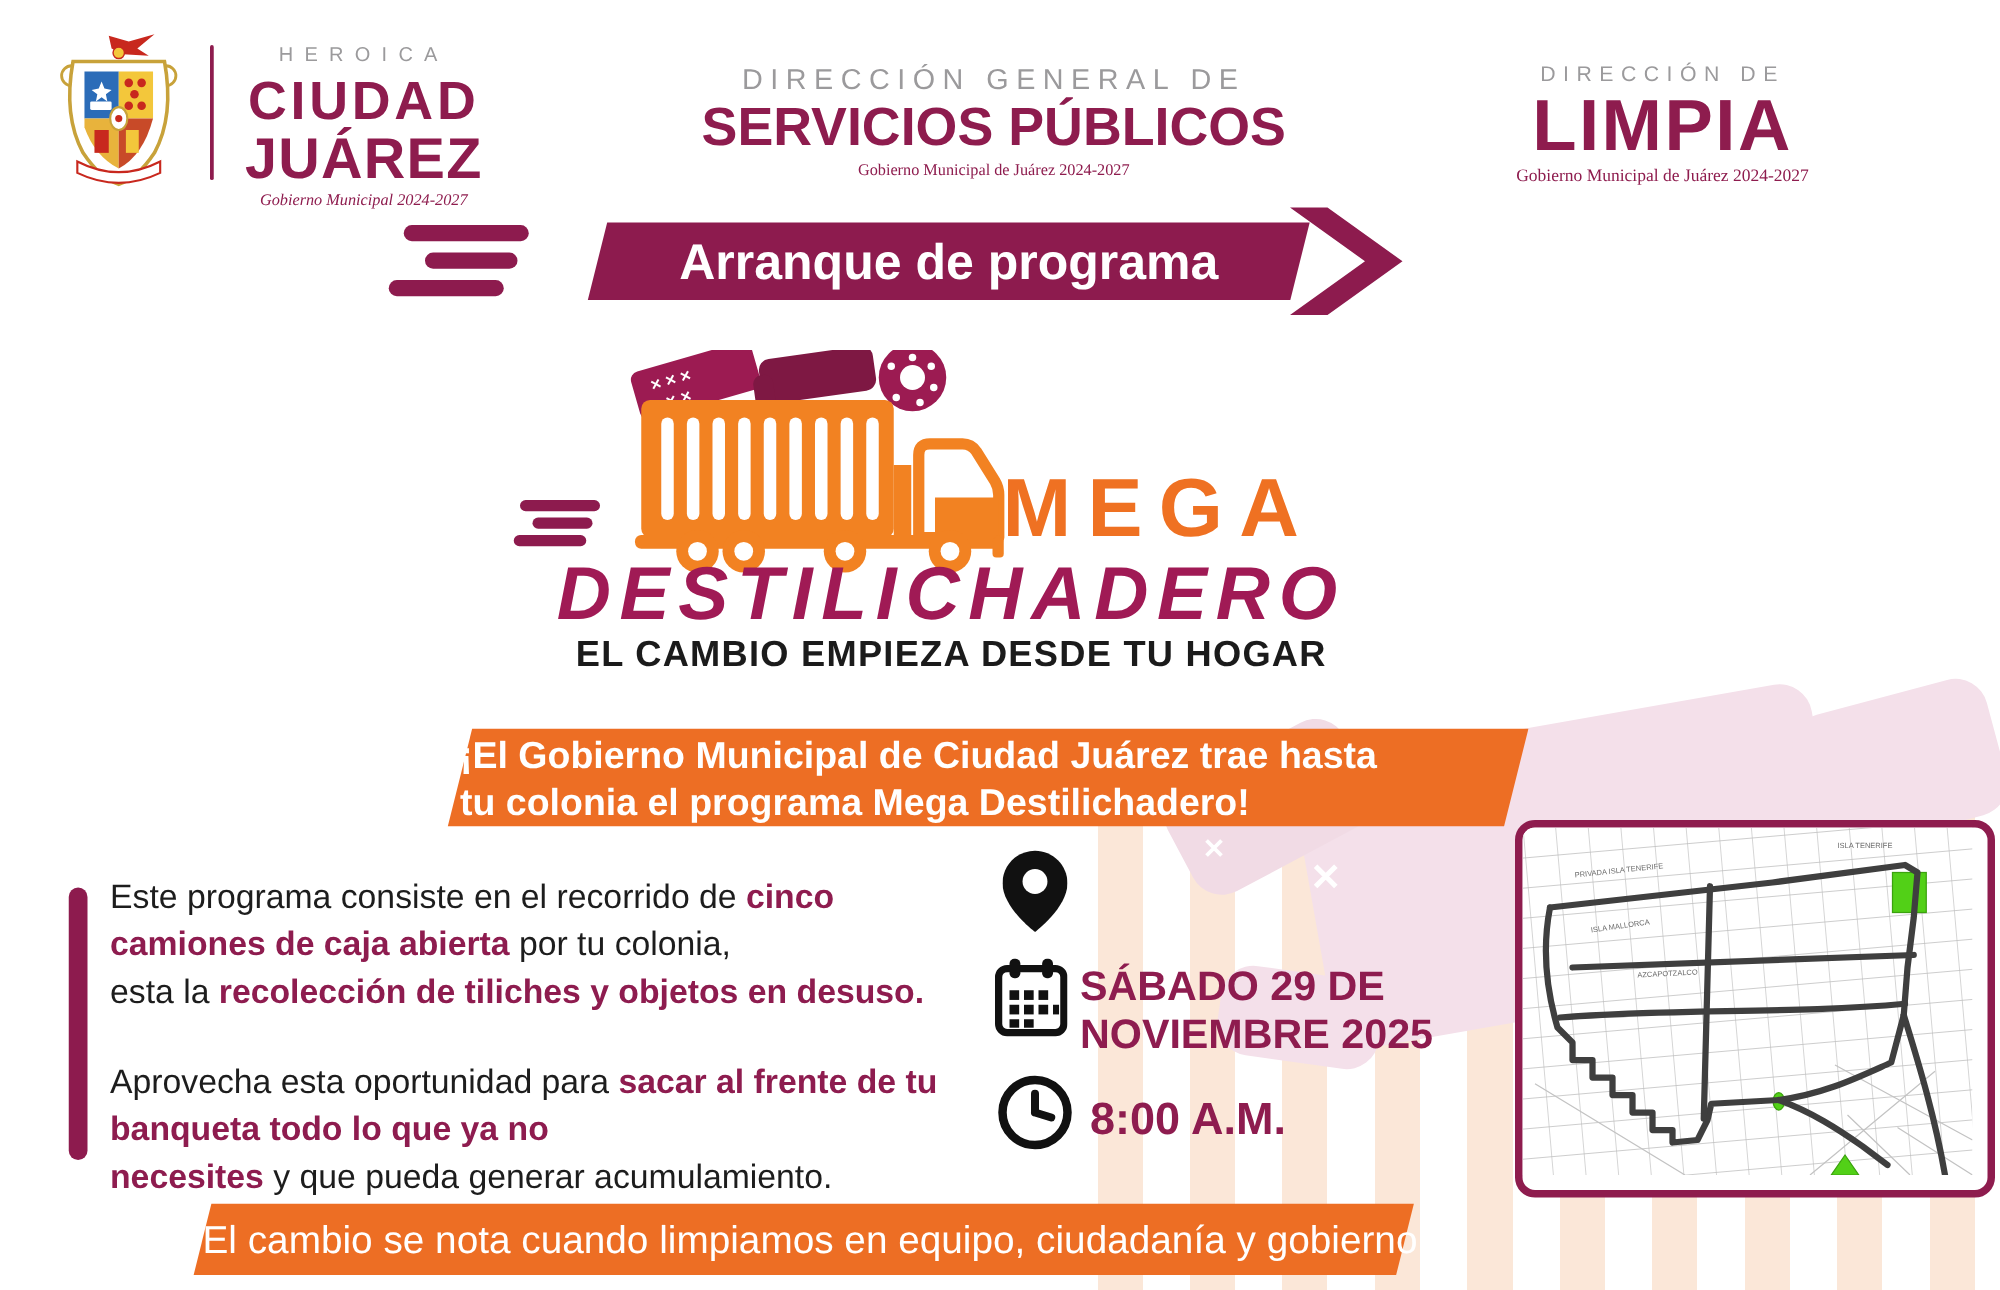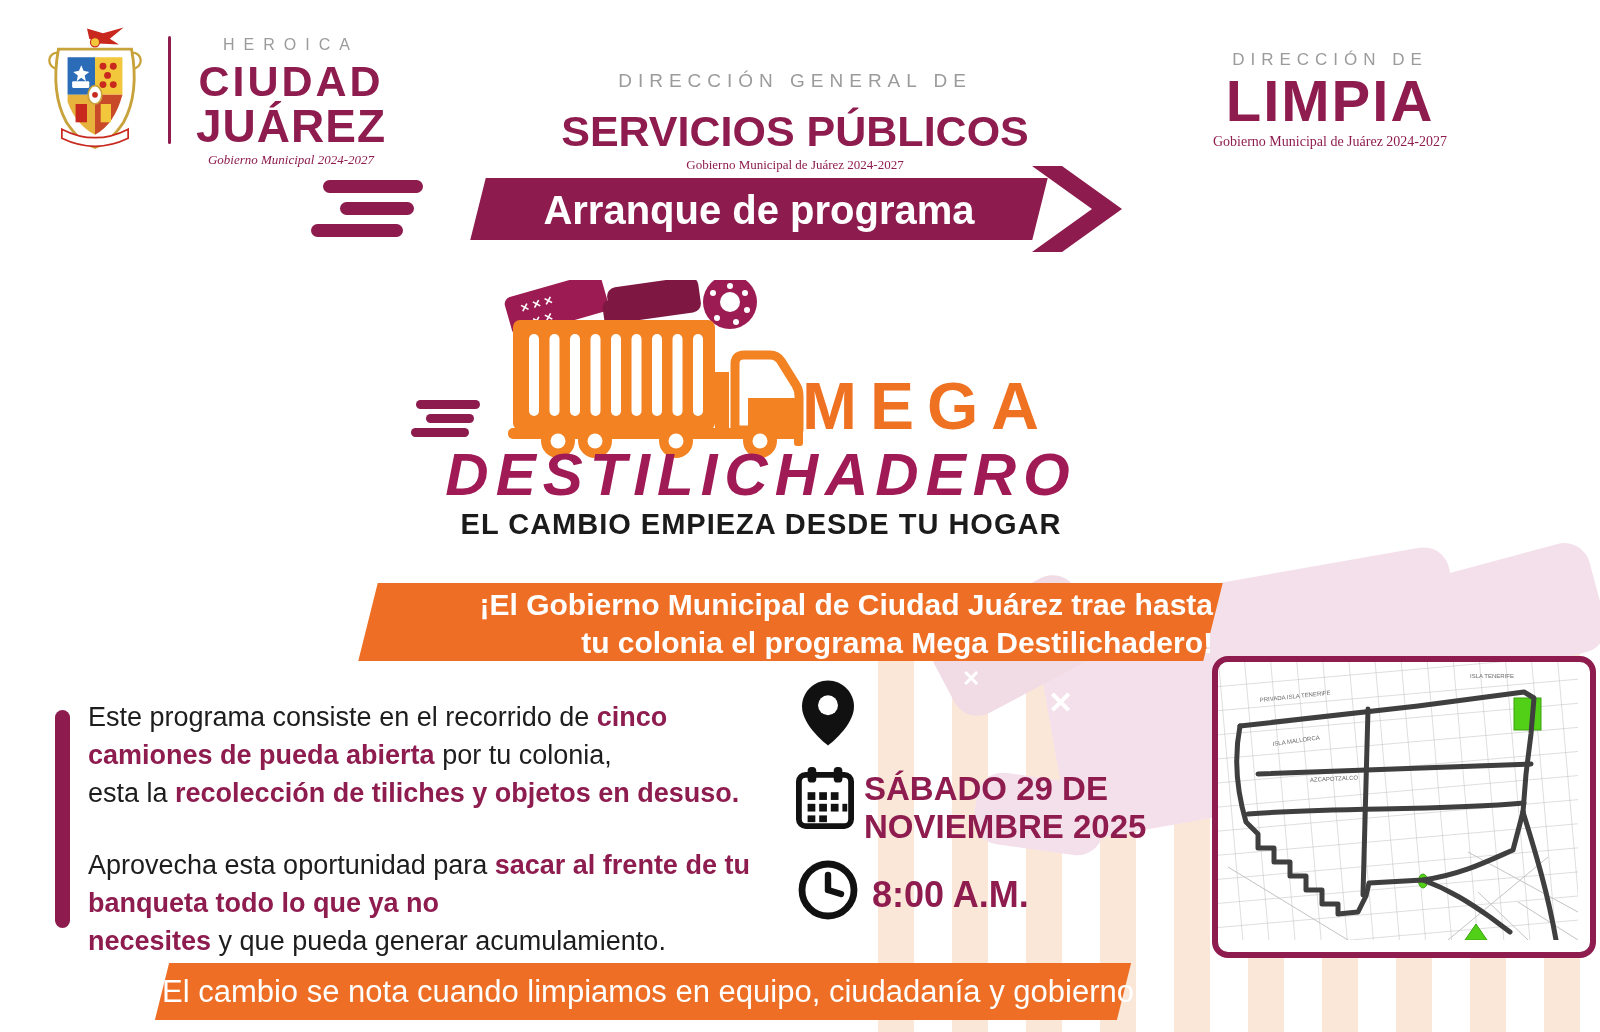--- a/index.html
+++ b/index.html
@@ -27,21 +27,21 @@
   .banner-label{color:#fff;font-size:40px;font-weight:800;white-space:nowrap;}
   .speedbar{background:#8d1b4e;border-radius:7px;height:13px;}
 
   
   .mega{color:#ef7122;font-size:66px;font-weight:800;letter-spacing:13px;white-space:nowrap;}
   .destili{color:#a01a55;font-size:60px;font-weight:800;letter-spacing:7px;white-space:nowrap;text-align:center;}
   .tagline{color:#1b1b1b;font-size:29px;font-weight:800;letter-spacing:1px;text-align:center;white-space:nowrap;}
 
   
   .orange-bg{background:#ed6e24;}
-  .announce-text{color:#fff;font-size:30px;font-weight:800;line-height:38px;text-align:right;white-space:nowrap;}
+  .announce-text{color:#fff;font-size:30px;font-weight:800;line-height:38px;text-align:left;white-space:nowrap;}
   .footer-text{color:#fff;font-size:31px;font-weight:400;text-align:center;white-space:nowrap;}
 
   
   .vbar{width:15px;height:218px;background:#8d1b4e;border-radius:8px;}
   .desc{font-size:27px;line-height:38px;color:#1d1d1d;font-weight:500;width:720px;}
   .desc p{margin:0 0 34px 0;}
   .desc .em{color:#8e1c4f;font-weight:800;}
 
   
   .evt{color:#8e1c4f;font-weight:800;font-size:33px;line-height:38px;white-space:nowrap;}
@@ -92,22 +92,22 @@
   <div class="abs divider" style="left:168px;top:36px;"></div>
 
   <div class="abs" style="left:186px;top:36px;width:210px;text-align:center;">
     <div class="hdr-small">HEROICA</div>
     <div class="ciudad" style="margin-top:6px;">CIUDAD</div>
     <div class="juarez">JUÁREZ</div>
     <div class="hdr-sub" style="margin-top:3px;font-style:italic;">Gobierno Municipal 2024-2027</div>
   </div>
 
   <div class="abs" style="left:535px;top:50px;width:520px;text-align:center;">
-    <div class="hdr-small" style="letter-spacing:6px;font-size:19px;margin-top:20px;">DIRECCIÓN GENERAL DE</div>
-    <div class="dept-name" style="font-size:43px;margin-top:18px;">SERVICIOS PÚBLICOS</div>
+    <div class="hdr-small" style="letter-spacing:6px;font-size:23px;">DIRECCIÓN GENERAL DE</div>
+    <div class="dept-name" style="font-size:43px;margin-top:4px;">SERVICIOS PÚBLICOS</div>
     <div class="hdr-sub" style="margin-top:4px;">Gobierno Municipal de Juárez 2024-2027</div>
   </div>
 
   <div class="abs" style="left:1120px;top:40px;width:420px;text-align:center;margin-top:10px;">
     <div class="hdr-small" style="letter-spacing:6px;font-size:17px;">DIRECCIÓN DE</div>
     <div class="dept-name" style="font-size:58px;letter-spacing:2px;margin-top:2px;">LIMPIA</div>
     <div class="hdr-sub" style="margin-top:4px;font-size:14px;">Gobierno Municipal de Juárez 2024-2027</div>
   </div>
 
   <div class="abs speedbar" style="left:323px;top:180px;width:100px;"></div>
@@ -173,21 +173,21 @@
   <div class="abs tagline" style="left:430px;top:508px;width:662px;">EL CAMBIO EMPIEZA DESDE TU HOGAR</div>
 
   <div class="abs skew orange-bg" style="left:368px;top:583px;width:845px;height:78px;"></div>
   <div class="abs announce-text" style="left:368px;top:586px;width:845px;">
     <div>¡El Gobierno Municipal de Ciudad Juárez trae hasta</div>
     <div>tu colonia el programa Mega Destilichadero!</div>
   </div>
 
   <div class="abs vbar" style="left:55px;top:710px;"></div>
   <div class="abs desc" style="left:88px;top:698px;">
-    <p><span>Este programa consiste en el recorrido de </span><span class="em">cinco</span><br><span class="em">camiones de pueda abierta</span><span> por tu colonia,</span><br><span>esta la </span><span class="em">recolección de tiliches y objetos en desuso.</span></p>
+    <p><span>Este programa consiste en el recorrido de </span><span class="em">cinco</span><br><span class="em">camiones de caja abierta</span><span> por tu colonia,</span><br><span>esta la </span><span class="em">recolección de tiliches y objetos en desuso.</span></p>
     <p><span>Aprovecha esta oportunidad para </span><span class="em">sacar al frente de tu</span><br><span class="em">banqueta todo lo que ya no</span><br><span class="em">necesites</span><span> y que pueda generar acumulamiento.</span></p>
   </div>
 
   <svg class="abs" style="left:802px;top:680px;" width="52" height="66" viewBox="0 0 24 30">
     <path d="M12,0 C5.4,0 0,5.4 0,12 c0,9 12,18 12,18 s12,-9 12,-18 C24,5.4 18.6,0 12,0 Z" fill="#111"></path>
     <circle cx="12" cy="11.4" r="4.6" fill="#fff"></circle>
   </svg>
 
   <svg class="abs" style="left:796px;top:766px;" width="58" height="64" viewBox="0 0 30 32">
     <rect x="6" y="0" width="4.5" height="8" rx="2" fill="#111"></rect>

